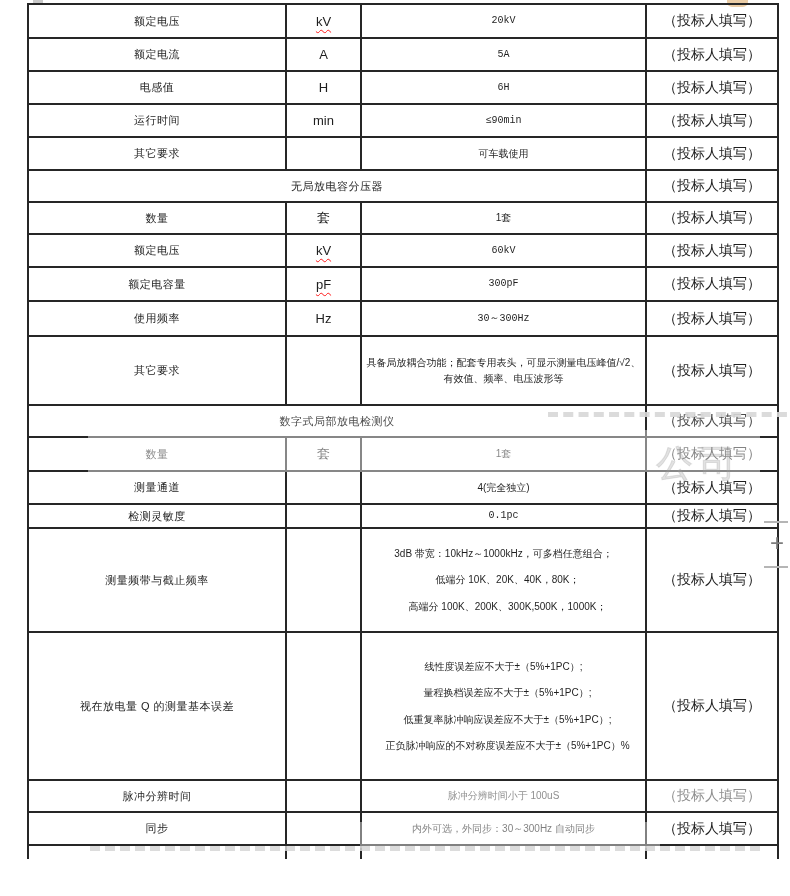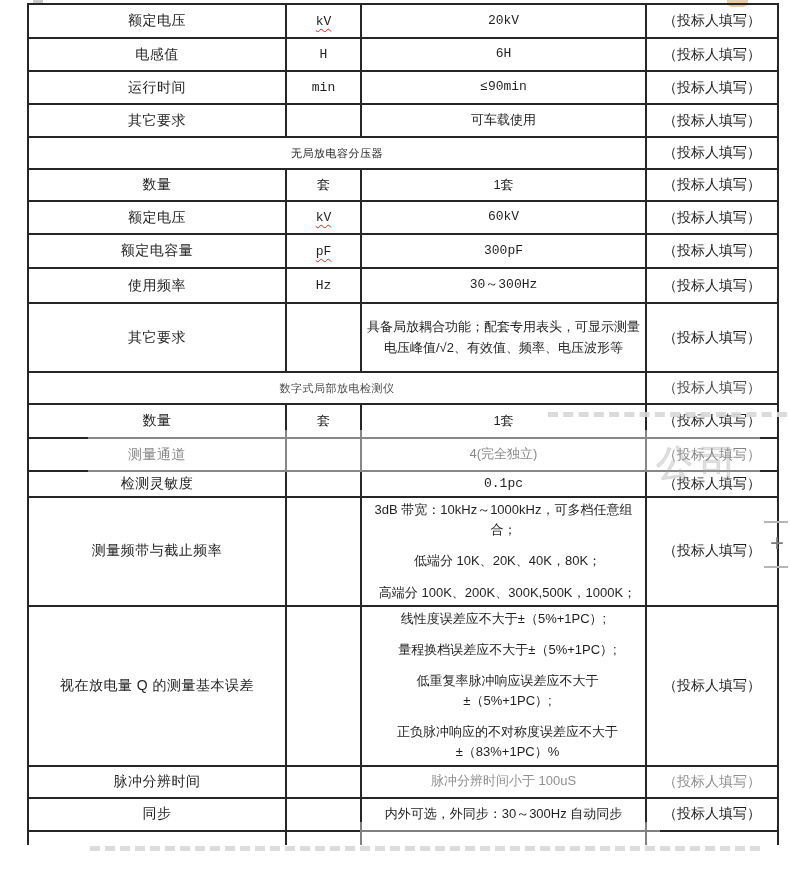--- a/index.html
+++ b/index.html
@@ -18,23 +18,23 @@
     table-layout: fixed;
   }
   td {
     border: 2px solid #262626;
     text-align: center;
     vertical-align: middle;
     padding: 2px 4px;
     color: #1f1f1f;
     overflow: hidden;
   }
-  td.name-cell   { font-size: 14px; letter-spacing: 0.5px; }
-  td.unit-cell   { font-size: 13px; font-family: Liberation Mono, monospace; }
-  td.value-cell  { font-size: 13px; line-height: 1.55; }
+  td.name-cell   { font-size: 11px; letter-spacing: 0.5px; }
+  td.unit-cell   { font-size: 13px; font-family: Liberation Sans, sans-serif; }
+  td.value-cell  { font-size: 10px; line-height: 1.55; }
   td.bidder-cell { font-size: 14px; }
   td.section-cell{ font-size: 11px; letter-spacing: 0.5px; }
   td.partial-cell{ border-bottom: none; }
 
   .latin { font-family: "Liberation Mono", "DejaVu Sans Mono", monospace; font-size: 13px; }
   .squiggle {
     text-decoration: underline wavy #ff1a1a;
     text-decoration-thickness: 1px;
     text-underline-offset: 3px;
   }
@@ -115,20 +115,26 @@
       <col style="width:132px">
     </colgroup>
     <tbody>
         <tr style="height: 34px;">
           <td class="name-cell">额定电压</td>
           <td class="unit-cell"><span class="squiggle">kV</span></td>
           <td class="value-cell latin">20kV</td>
           <td class="bidder-cell">（投标人填写）</td>
         </tr>
         <tr style="height: 33px;">
+          <td class="name-cell">额定电流</td>
+          <td class="unit-cell"><span>A</span></td>
+          <td class="value-cell latin">5A</td>
+          <td class="bidder-cell">（投标人填写）</td>
+        </tr>
+        <tr style="height: 33px;">
           <td class="name-cell">电感值</td>
           <td class="unit-cell"><span>H</span></td>
           <td class="value-cell latin">6H</td>
           <td class="bidder-cell">（投标人填写）</td>
         </tr>
         <tr style="height: 33px;">
           <td class="name-cell">运行时间</td>
           <td class="unit-cell"><span>min</span></td>
           <td class="value-cell latin">≤90min</td>
           <td class="bidder-cell">（投标人填写）</td>
@@ -205,21 +211,21 @@
           </td>
           <td class="bidder-cell">（投标人填写）</td>
         </tr>
         <tr style="height: 148px;">
           <td class="name-cell">视在放电量 Q 的测量基本误差</td>
           <td class="unit-cell"></td>
           <td class="value-cell">
             <div class="para">线性度误差应不大于±（5%+1PC）;</div>
             <div class="para">量程换档误差应不大于±（5%+1PC）;</div>
             <div class="para">低重复率脉冲响应误差应不大于±（5%+1PC）;</div>
-            <div class="para">正负脉冲响应的不对称度误差应不大于±（83%+1PC）%</div>
+            <div class="para">正负脉冲响应的不对称度误差应不大于±（5%+1PC）%</div>
           </td>
           <td class="bidder-cell">（投标人填写）</td>
         </tr>
         <tr style="height: 32px; padding-left: 32px;">
           <td class="name-cell">脉冲分辨时间</td>
           <td class="unit-cell"></td>
           <td class="value-cell faded">脉冲分辨时间小于 100uS</td>
           <td class="bidder-cell faded">（投标人填写）</td>
         </tr>
         <tr style="height: 33px; padding-left: 15px;">

